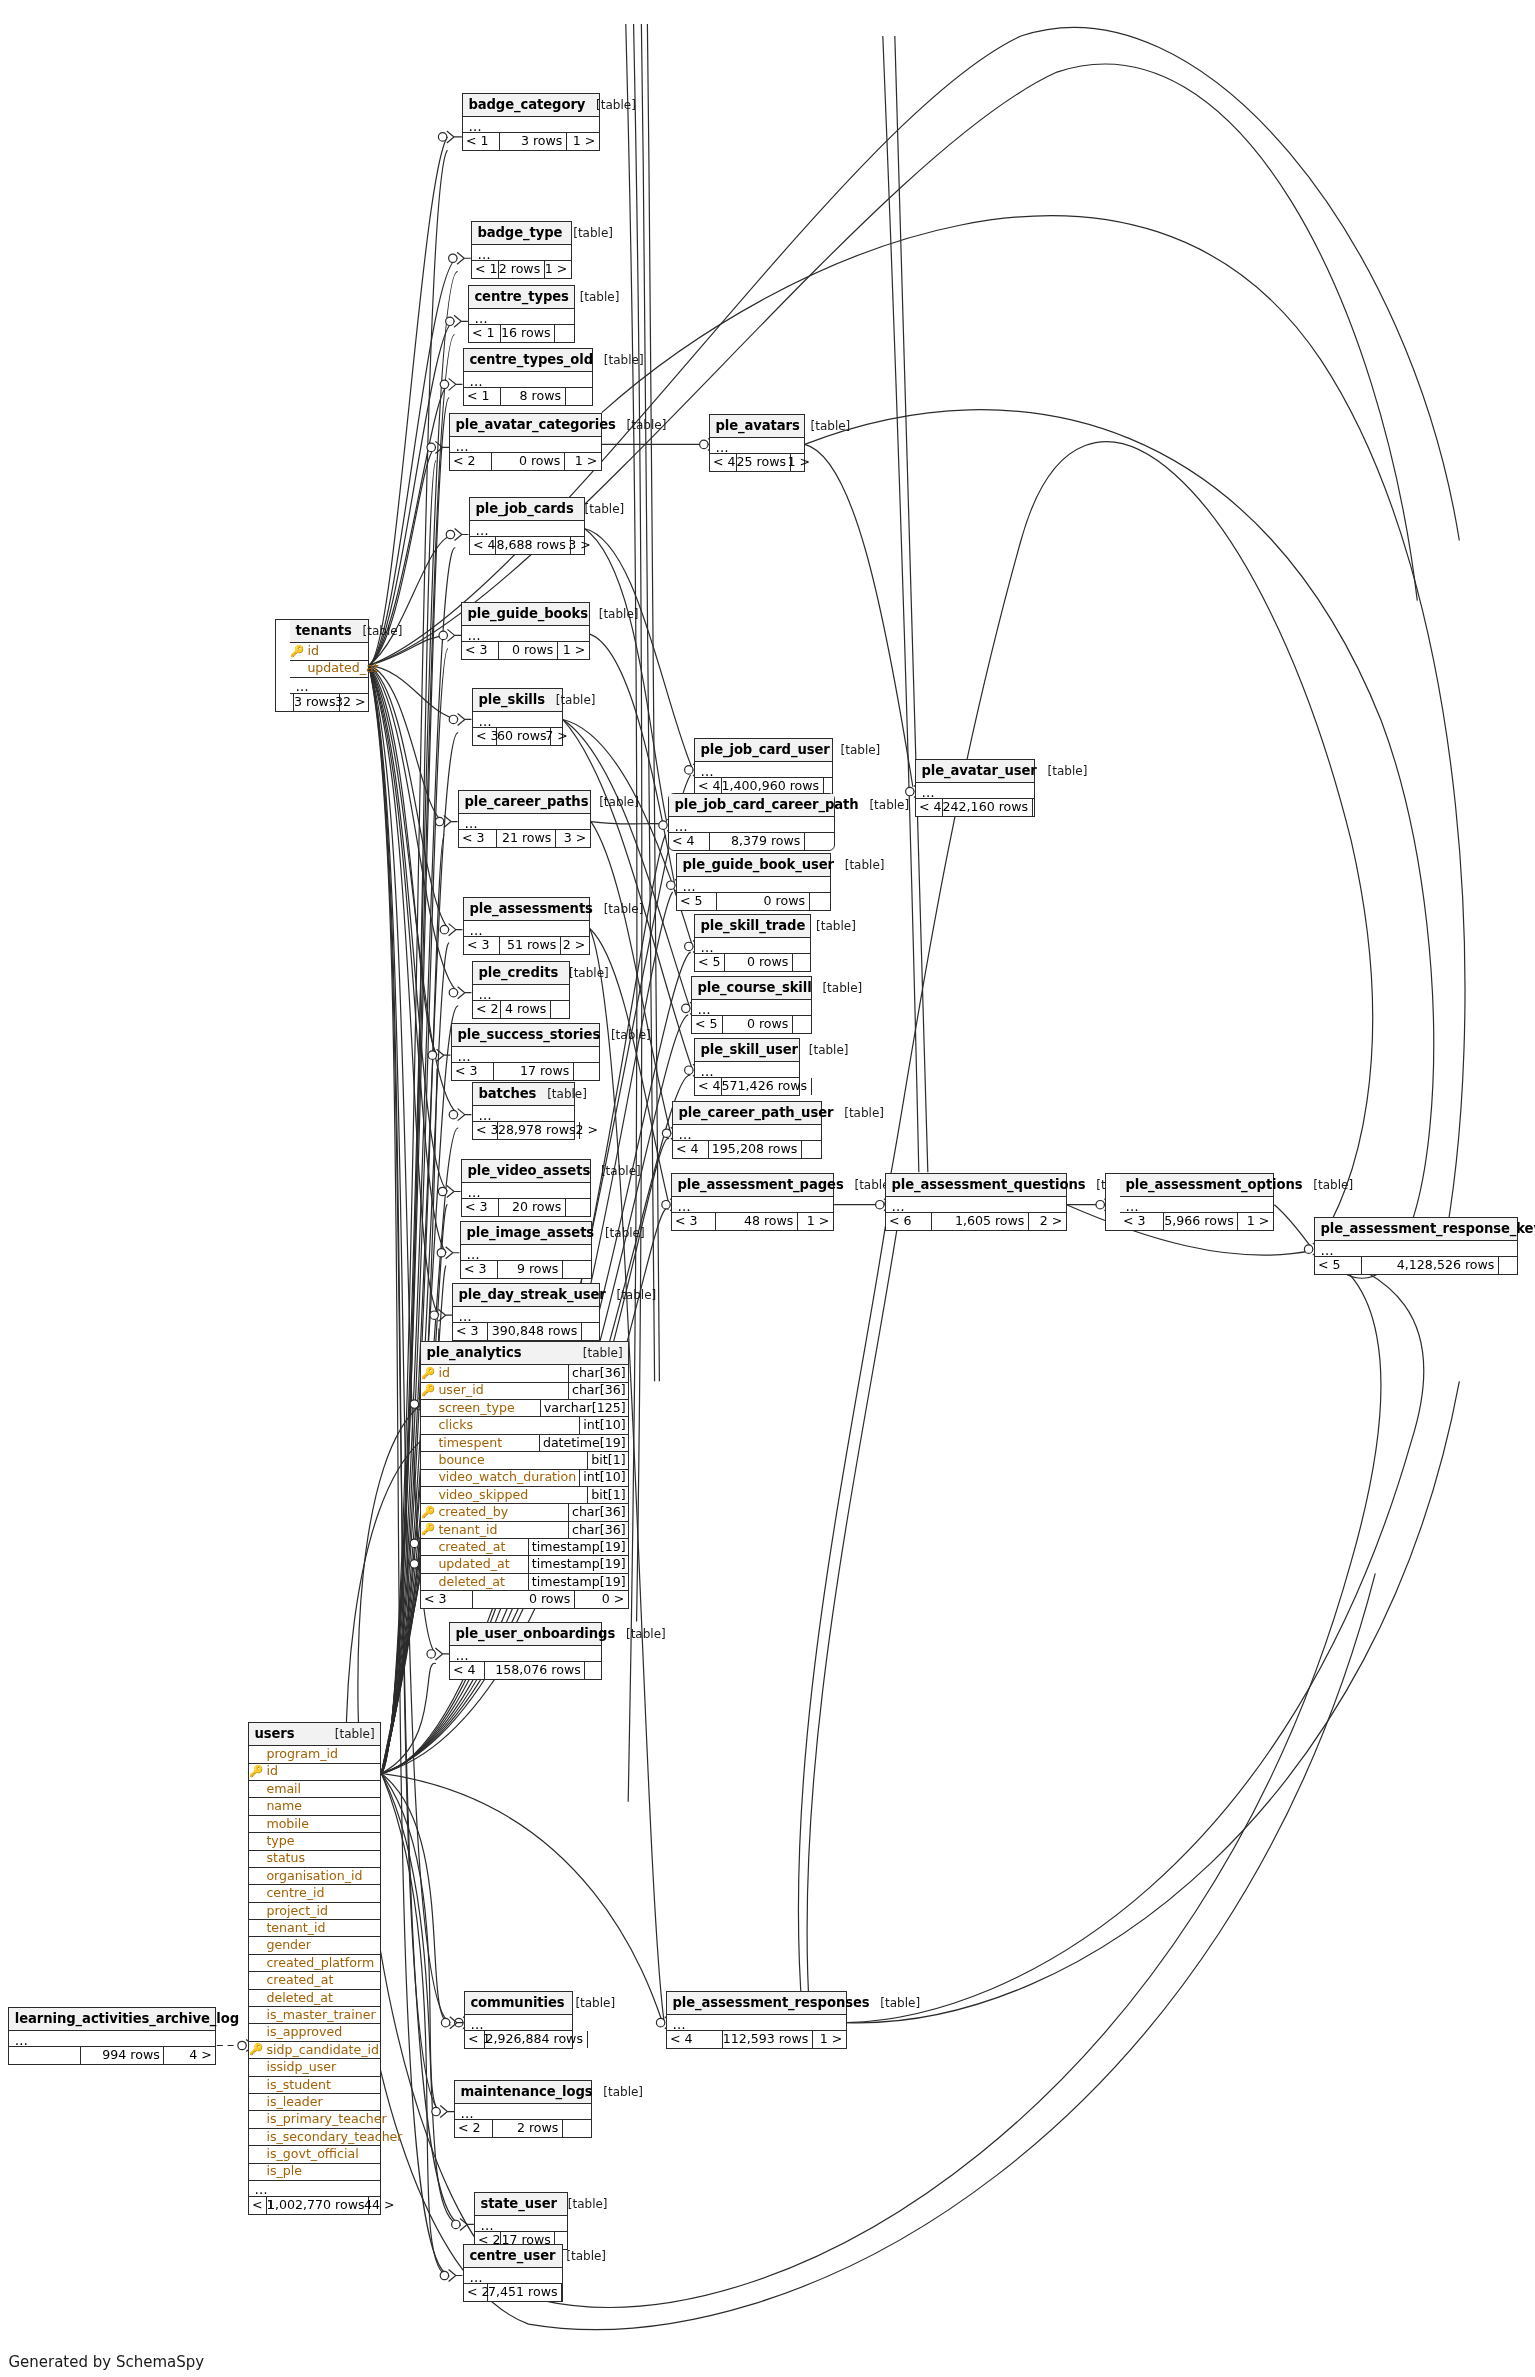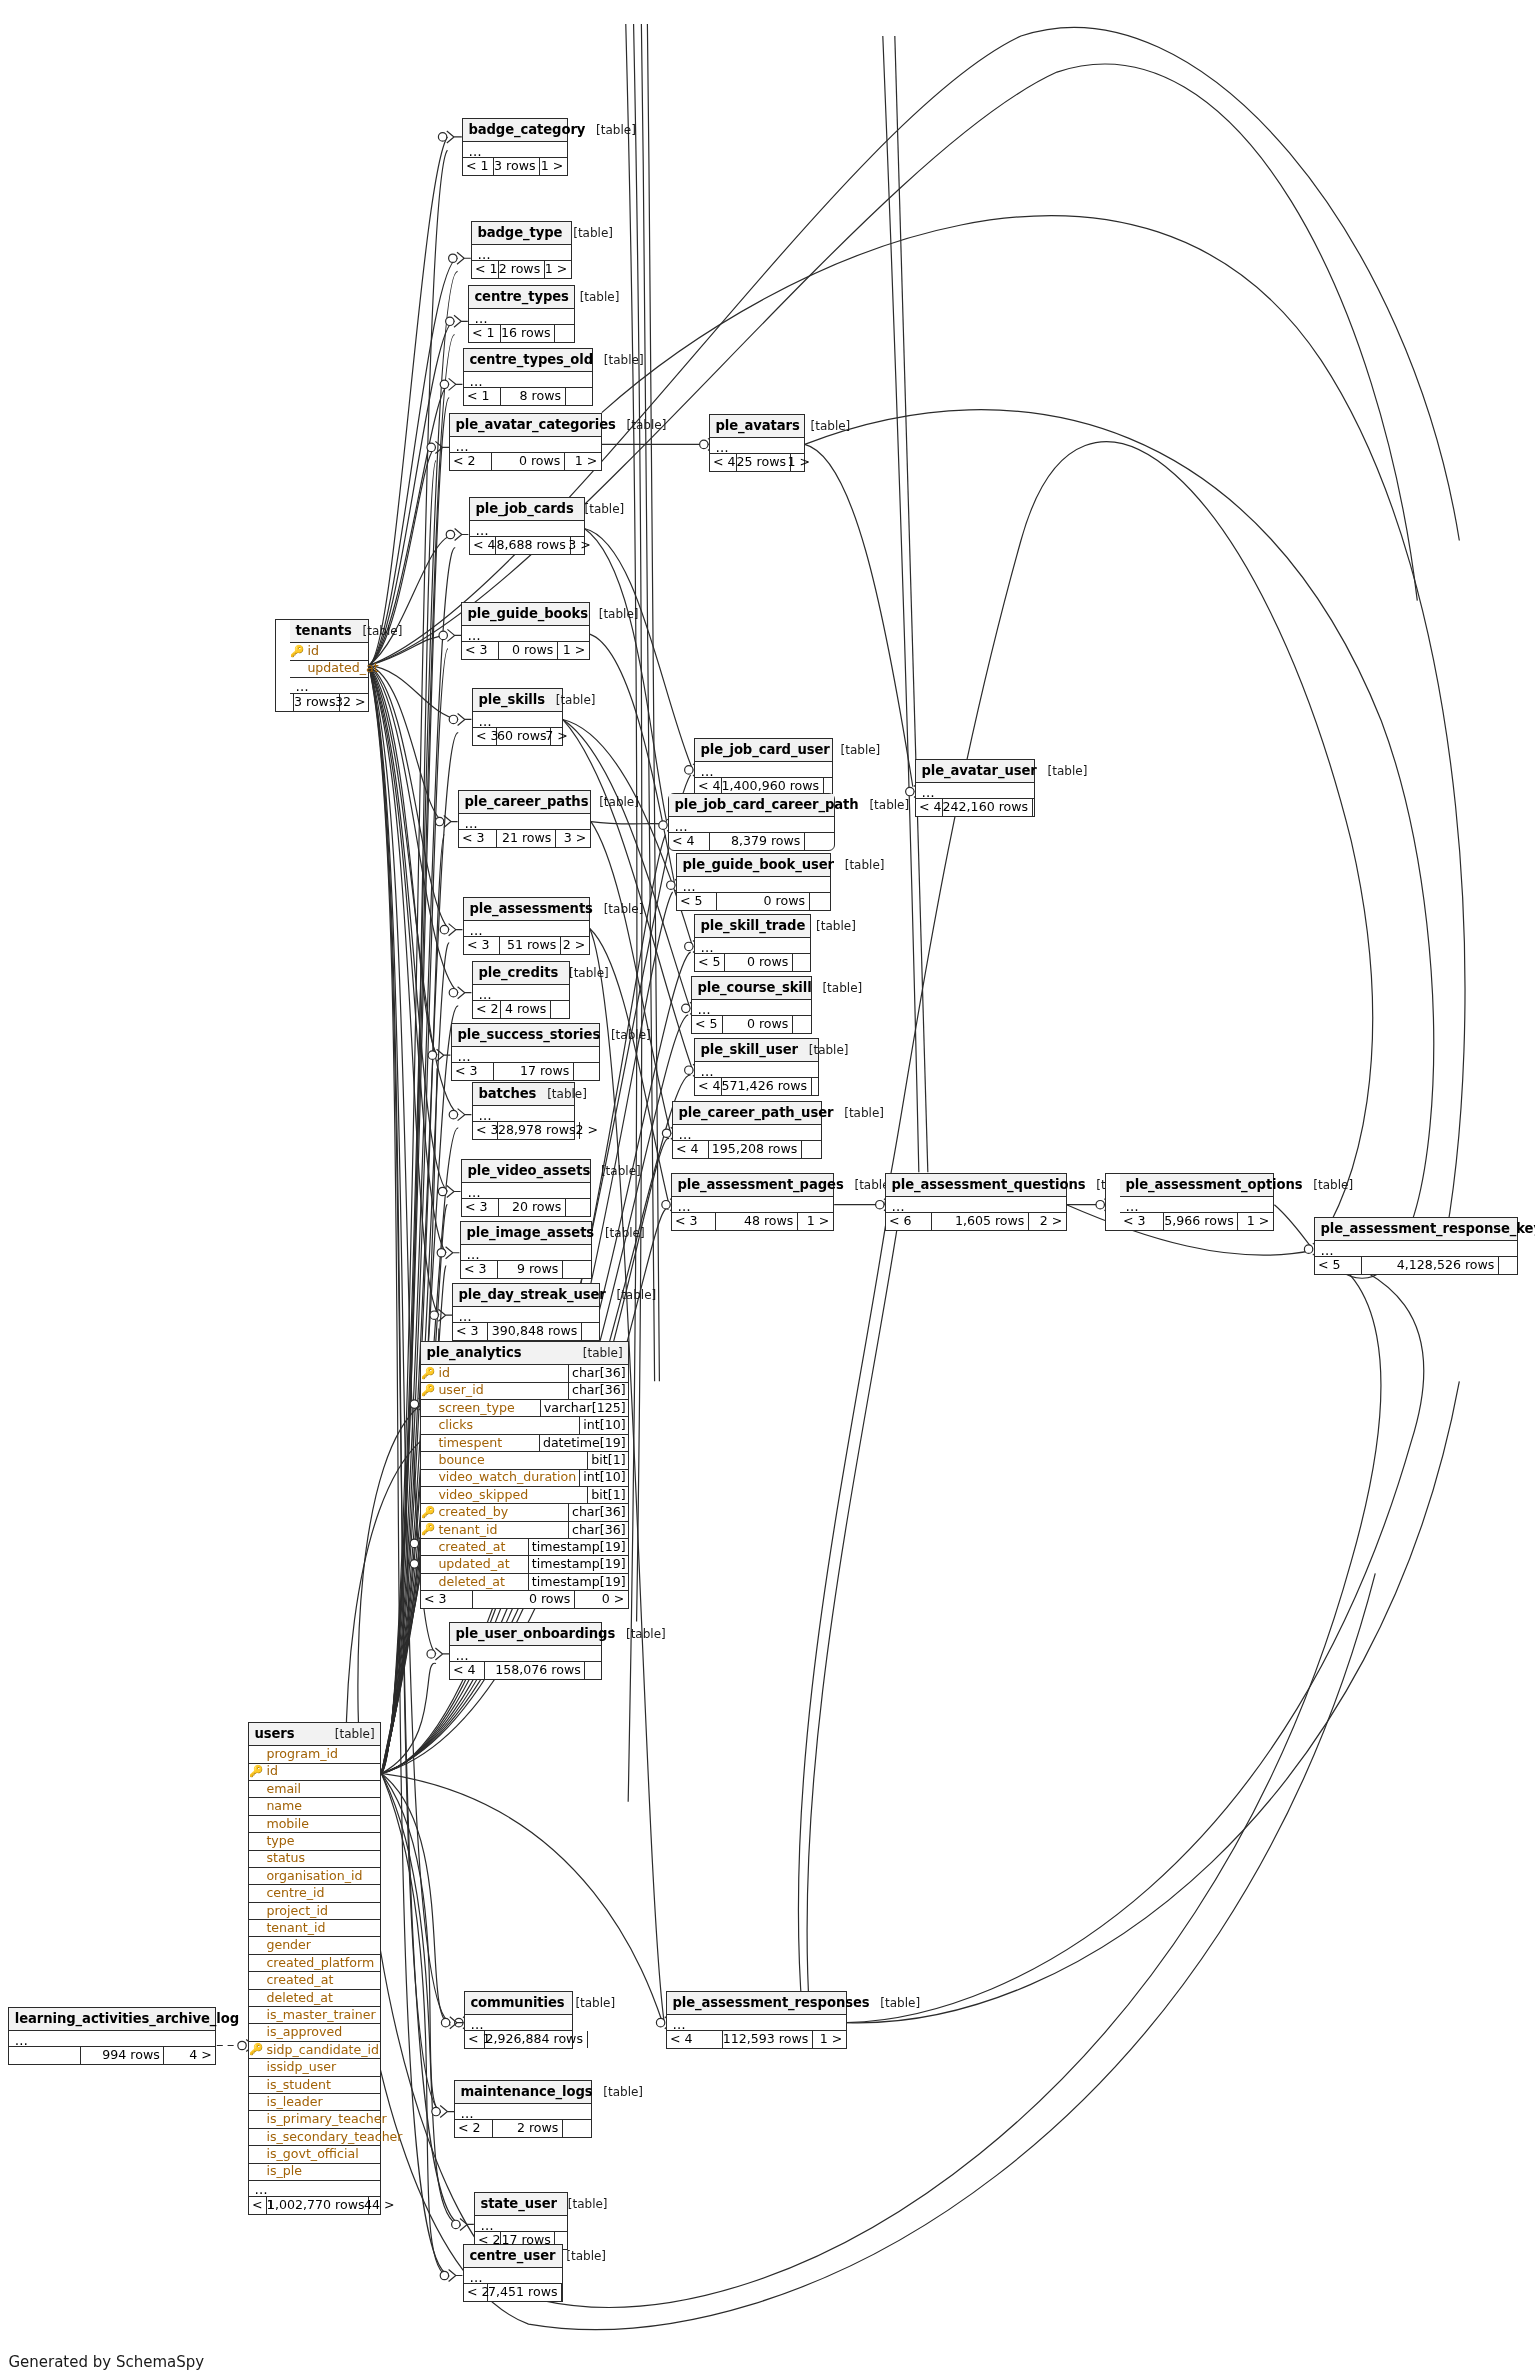--- a/index.html
+++ b/index.html
@@ -321,21 +321,21 @@
       <path d="M1522,1308 L1534,1318 L1522,1328 M1534,1318 L1523,1318"></path>
       <path d="M771,3358 L783,3368 L771,3378"></path>
       <path d="M1107,3358 L1119,3368 L1107,3378"></path>
       <path d="M697,2328 L709,2338 L697,2348 M709,2338 L700,2338"></path>
       <path d="M697,2560 L709,2570 L697,2580 M709,2570 L700,2570"></path>
       <path d="M697,2594 L709,2604 L697,2614 M709,2604 L700,2604"></path>
       <path d="M410,3396 L422,3406 L410,3416"></path>
     </g>
   </svg>
 
-<div class="node" style="left: 462px; top: 93px; width: 106px; margin-top: 25px;">
+<div class="node" style="left: 462px; top: 93px; width: 138px;">
       <div class="nhead">
         <span class="tname">badge_category</span>
         <span class="ttag">[table]</span>
       </div>
       <div class="ndots">…</div>
       <div class="foot">
         <div class="f-left" style="width:37px">&lt; 1</div>
         <div class="f-mid">3 rows</div>
         <div class="f-right" style="width:32px">1 &gt;</div>
       </div>
@@ -537,21 +537,21 @@
         <span class="tname">ple_success_stories</span>
         <span class="ttag">[table]</span>
       </div>
       <div class="ndots">…</div>
       <div class="foot">
         <div class="f-left" style="width:42px">&lt; 3</div>
         <div class="f-mid">17 rows</div>
         <div class="f-right" style="width:25px"></div>
       </div>
     </div>
-    <div class="node" style="left: 694px; top: 1038px; width: 125px;">
+    <div class="node" style="left: 694px; top: 1038px; width: 106px;">
       <div class="nhead">
         <span class="tname">ple_skill_user</span>
         <span class="ttag">[table]</span>
       </div>
       <div class="ndots">…</div>
       <div class="foot">
         <div class="f-left" style="width:28px">&lt; 4</div>
         <div class="f-mid">571,426 rows</div>
         <div class="f-right" style="width:14.4px"></div>
       </div>

